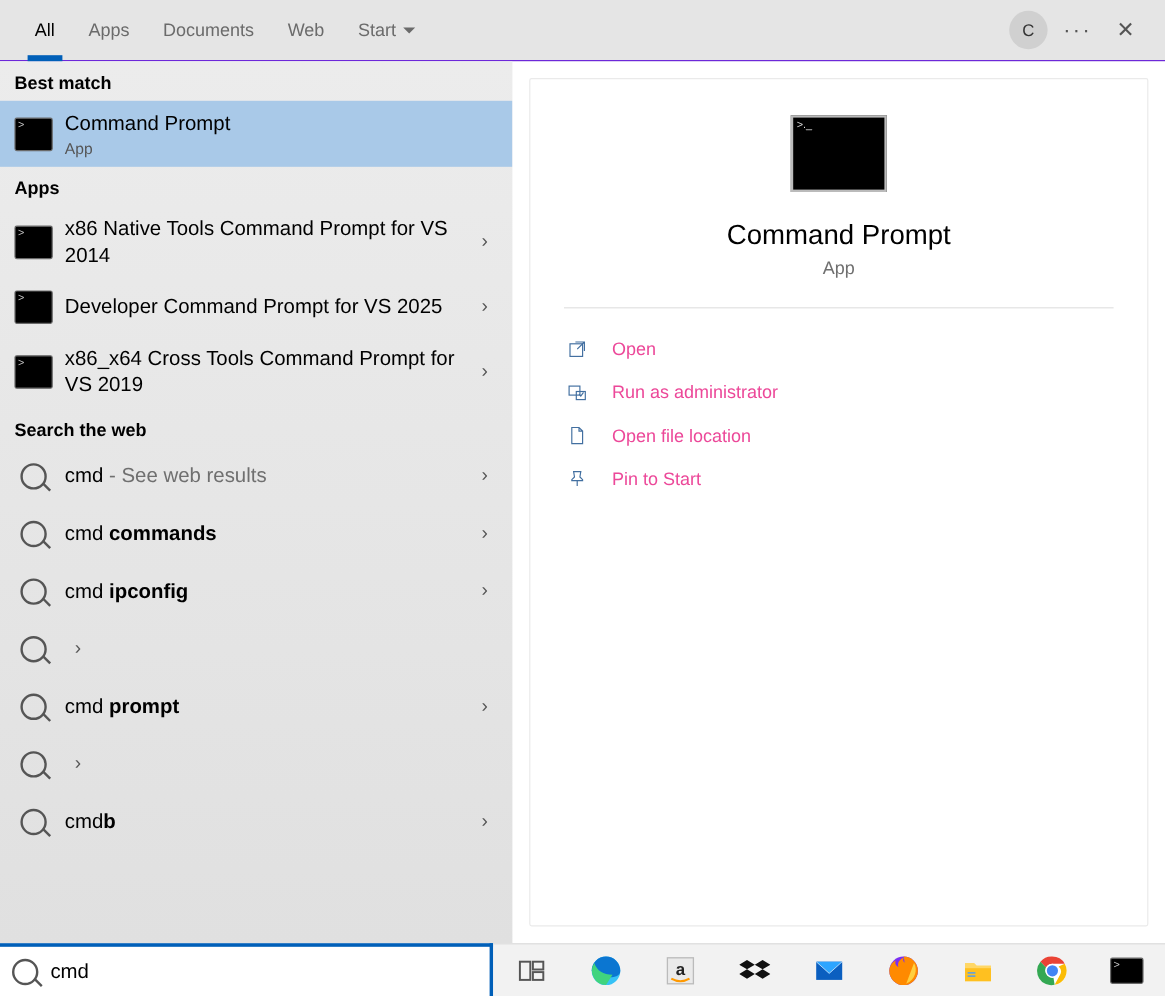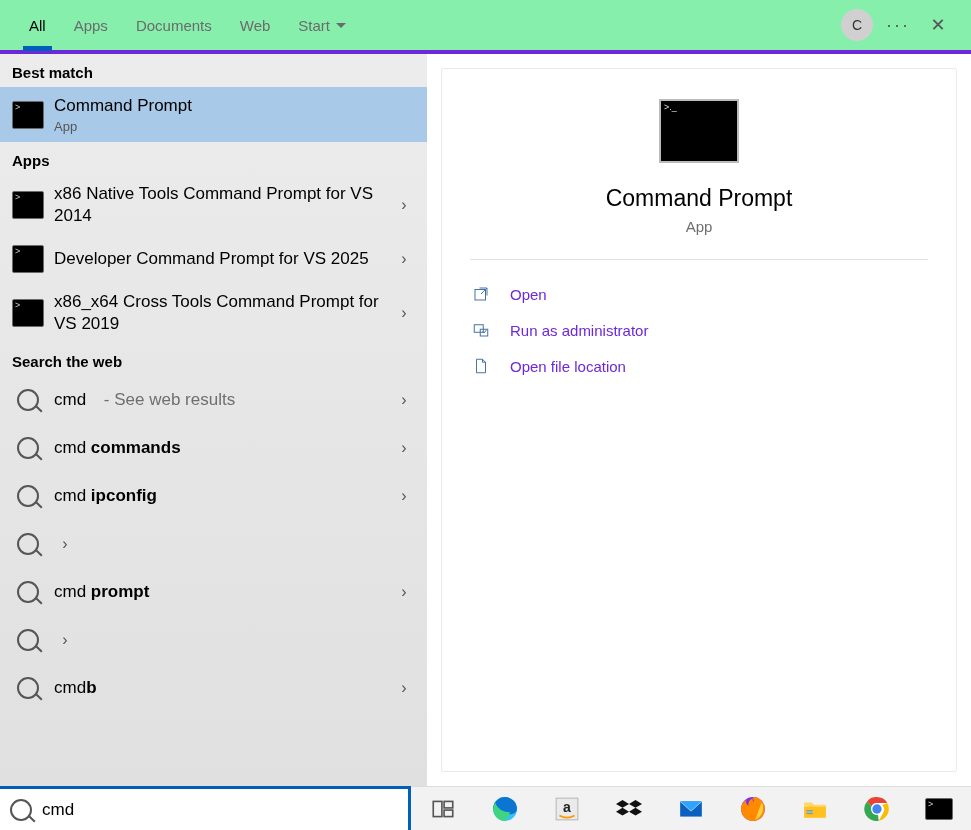--- a/index.html
+++ b/index.html
@@ -1,18 +1,18 @@
 <!DOCTYPE html>
 <html><head>
 <meta charset="utf-8">
 <style>
   html,body{margin:0;padding:0;font-family:"Segoe UI",Arial,sans-serif;font-size:15px;color:#000;background:#fff;width:971px;height:830px;overflow:hidden;}
   .container{display:flex;flex-direction:column;height:100%;}
   
-  .tabbar{display:flex;align-items:center;height:50px;border-bottom:4px solid #6d28d9;background:#86efac;}
+  .tabbar{display:flex;align-items:center;height:50px;border-bottom:1px solid #6d28d9;background:#e5e5e5;}
   .tabs{display:flex;align-items:center;height:100%;padding-left:15px;}
   .tab{padding:0 14px;height:100%;display:flex;align-items:center;color:#6b6b6b;cursor:pointer;font-size:15px;position:relative;}
   .tab.active{color:#000;}
   .tab.active::after{content:"";position:absolute;left:8px;right:8px;bottom:-1px;height:5px;background:#005fb8;}
   .more-caret{display:inline-block;margin-left:6px;border-top:5px solid #6b6b6b;border-left:5px solid transparent;border-right:5px solid transparent;}
   .tabbar-spacer{flex:1;}
   .tabbar-right{display:flex;align-items:center;gap:10px;padding-right:18px;}
   .avatar{width:32px;height:32px;border-radius:50%;background:#d0d0d0;display:flex;align-items:center;justify-content:center;font-size:14px;color:#333;}
   .top-btn{width:30px;height:30px;display:flex;align-items:center;justify-content:center;color:#555;cursor:pointer;}
   .dots{font-size:18px;letter-spacing:2px;}
@@ -27,32 +27,32 @@
   .cmd-thumb{width:32px;height:26px;background:#000;border:1px solid #6a6a6a;border-radius:2px;position:relative;}
   .cmd-thumb::before{content:">";position:absolute;left:2px;top:0;color:#cfcfcf;font-size:9px;}
   .li-text{flex:1;min-width:0;}
   .li-title{font-size:17px;color:#000;line-height:1.3;}
   .li-sub{font-size:13px;color:#555;margin-top:2px;}
   .chev{width:22px;text-align:center;color:#555;font-size:16px;}
   .search-icon{width:18px;height:18px;border:2px solid #555;border-radius:50%;position:relative;margin:5px;}
   .search-icon::after{content:"";position:absolute;width:8px;height:2px;background:#555;right:-6px;bottom:-1px;transform:rotate(45deg);}
   .web-item .li-title{font-size:17px;}
   .web-item b{font-weight:600;}
-  .web-muted{color:#6f6f6f;font-weight:400;margin-left:13px;}
+  .web-muted{color:#6f6f6f;font-weight:400;}
   
   .right{flex:1;padding:14px;}
   .detail-card{background:#fff;height:100%;border:1px solid #eaeaea;border-radius:2px;display:flex;flex-direction:column;align-items:stretch;padding:30px 28px 10px;box-sizing:border-box;}
   .hero{display:flex;flex-direction:column;align-items:center;padding-bottom:24px;}
   .hero-icon{width:76px;height:60px;background:#000;border:2px solid #bbb;position:relative;margin-bottom:22px;}
   .hero-icon::before{content:">._";position:absolute;color:#e0e0e0;font-size:9px;left:3px;top:1px;}
   .hero-title{font-size:23px;font-weight:400;color:#000;}
   .hero-sub{font-size:15px;color:#6f6f6f;margin-top:6px;}
   .hr{height:1px;background:#e2e2e2;width:100%;}
   .actions{padding:16px 0;}
-  .action{display:flex;align-items:center;gap:20px;padding:9px 2px;cursor:pointer;font-size:15px;color:#6d28d9;}
+  .action{display:flex;align-items:center;gap:20px;padding:9px 2px;cursor:pointer;font-size:15px;color:#ec4899;}
   .action svg{width:18px;height:18px;stroke:#426fa0;fill:none;stroke-width:1.3;}
   
   .bottom{display:flex;align-items:center;height:44px;}
   .search-box{width:427px;height:44px;border-top:3px solid #005fb8;border-right:3px solid #005fb8;display:flex;align-items:center;box-sizing:border-box;background:#fff;}
   .sb-icon{width:42px;display:flex;align-items:center;justify-content:center;}
   .sb-input{flex:1;border:none;outline:none;font-size:17px;padding:0;background:transparent;}
   .taskbar{flex:1;height:44px;background:#f2f2f2;display:flex;align-items:center;gap:34px;padding:0 18px;box-sizing:border-box;border-top:1px solid #dcdcdc;}
   .tb-icon{width:28px;height:28px;display:flex;align-items:center;justify-content:center;cursor:pointer;position:relative;}
   .tb-icon svg{width:26px;height:26px;}
   .cmd-thumb.small{width:26px;height:20px;}
@@ -207,20 +207,26 @@
                 <path d="M14 14 l2 2 l3 -4"></path>
               </svg>
             <span>Run as administrator</span>
           </div>
           <div class="action">
             <svg viewBox="0 0 24 24">
                 <path d="M6 3 h8 l4 4 v14 H6 Z M14 3 v4 h4"></path>
               </svg>
             <span>Open file location</span>
           </div>
+          <div class="action">
+            <svg viewBox="0 0 24 24">
+                <path d="M8 4 h8 l-1 6 l3 3 v1 H6 v-1 l3 -3 Z M12 14 v6"></path>
+              </svg>
+            <span>Pin to Start</span>
+          </div>
         </div>
       </div>
     </div>
   </div>
 
   <div class="bottom">
     <div class="search-box">
       <div class="sb-icon">
           <div class="search-icon"></div>
         </div>

